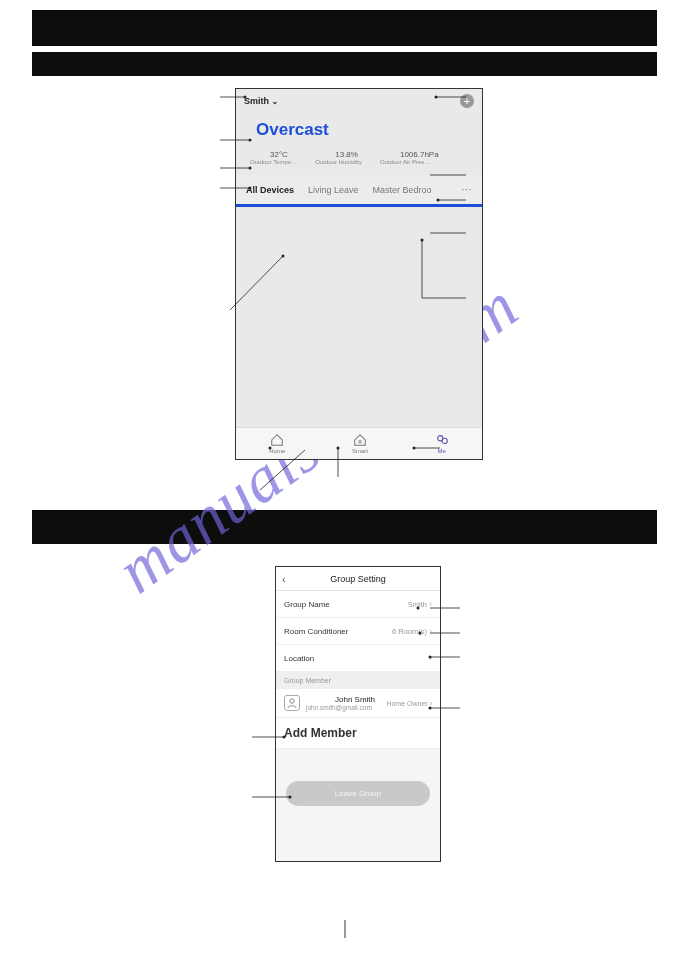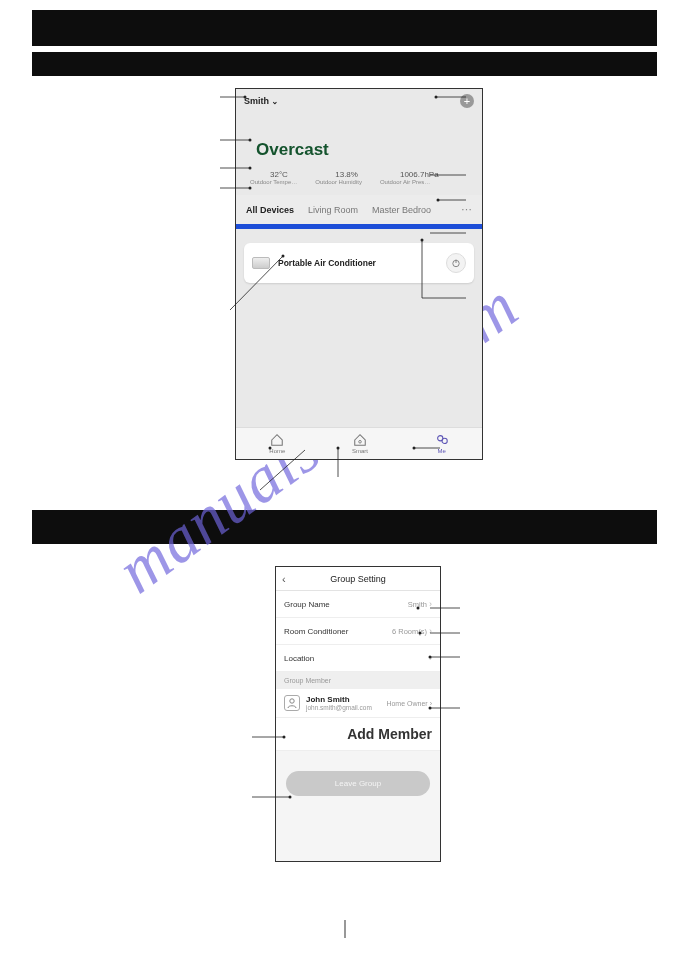--- a/index.html
+++ b/index.html
@@ -51,28 +51,28 @@
   .p1-home-name .chev { font-size: 8px; }
   .p1-plus {
     width: 14px; height: 14px; border-radius: 50%;
     background: #999; color: #fff; font-size: 11px; line-height: 14px;
     text-align: center;
   }
   .p1-weather {
     display: flex; align-items: center; gap: 8px;
     padding: 12px 12px 6px 12px;
   }
-  .p1-weather-text { font-size: 17px; font-weight: bold; color: #14532d; margin-top: 20px; }
+  .p1-weather-text { font-size: 17px; font-weight: bold; color: #1d4ed8; }
   .p1-stats { display: flex; gap: 18px; padding: 4px 14px 10px 14px; }
   .p1-stat .v { font-size: 8px; color: #555; margin-left: 20px; }
   .p1-stat .l { font-size: 6px; color: #888; }
   .p1-tabs {
     display: flex; align-items: center; gap: 14px;
     padding: 8px 10px; font-size: 9px; color: #777;
-    border-bottom: 5px solid #1d4ed8;
+    border-bottom: 3px solid #1d4ed8;
     background: #ececec;
     white-space: nowrap; overflow: hidden;
   }
   .p1-tabs .active { font-weight: bold; color: #222; }
   .p1-tabs .dots { color: #888; font-size: 11px; margin-left: auto; }
   .p1-card {
     margin: 14px 8px; background: #fff; border-radius: 6px;
     padding: 10px 8px; display: flex; align-items: center; gap: 8px;
     box-shadow: 0 1px 2px rgba(0,0,0,0.12);
   }
@@ -120,29 +120,29 @@
   }
   .p2-member {
     display: flex; align-items: center; gap: 6px; padding: 6px 8px;
     background: #fff; border-bottom: 1px solid #eee;
   }
   .p2-member .av {
     width: 16px; height: 16px; border: 1px solid #aaa; border-radius: 3px;
     display: flex; align-items: center; justify-content: center;
     color: #888; font-size: 10px;
   }
-  .p2-member .mn { font-size: 8px; font-weight: bold; color: #222; }
+  .p2-member .mn { font-size: 8px; font-weight: normal; color: #222; margin-left: 29px; }
   .p2-member .me { font-size: 6.5px; color: #999; }
   .p2-member .role { margin-left: auto; font-size: 7px; color: #999; display:flex; align-items:center; gap:2px;}
   .p2-add {
-    padding: 8px 8px; font-size: 14px; font-weight: bold; color: #333;
-    background: #fff; border-bottom: 1px solid #eee; text-align: right;
+    padding: 8px 8px; font-size: 12px; font-weight: bold; color: #333;
+    background: #fff; border-bottom: 1px solid #eee;
   }
   .p2-leave {
-    margin: 20px 10px 0 10px; background: #c9c9c9; color: #f4f4f4;
+    margin: 32px 10px 0 10px; background: #c9c9c9; color: #f4f4f4;
     text-align: center; font-size: 8px; padding: 8px 0; border-radius: 14px;
   }
 
   
   .lines { position: absolute; left:0; top:0; width:689px; height:974px; pointer-events:none; }
   .lines line { stroke: #222; stroke-width: 0.8; }
   .lines circle { fill: #222; }
 
   .footer-mark {
     position: absolute; left: 50%; bottom: 36px; transform: translateX(-50%);
@@ -183,33 +183,23 @@
       <div class="v">13.8%</div>
       <div class="l">Outdoor Humidity</div>
     </div>
     <div class="p1-stat">
       <div class="v">1006.7hPa</div>
       <div class="l">Outdoor Air Pres…</div>
     </div>
   </div>
   <div class="p1-tabs">
     <span class="active">All Devices</span>
-    <span>Living Room</span>
+    <span>Living Leave</span>
     <span>Master Bedroo</span>
     <span class="dots">⋯</span>
-  </div>
-  <div class="p1-card">
-    <div class="dev-icon"></div>
-    <div class="dev-name">Portable Air Conditioner</div>
-    <div class="pwr">
-      <svg viewBox="0 0 10 10" width="10" height="10">
-          <circle cx="5" cy="5.5" r="3.2" fill="none" stroke="#888" stroke-width="1"></circle>
-          <line x1="5" y1="1.5" x2="5" y2="5" stroke="#888" stroke-width="1"></line>
-        </svg>
-    </div>
   </div>
   <div class="p1-nav">
     <div class="ni">
       <svg viewBox="0 0 16 16">
           <path d="M2 8 L8 2 L14 8 L14 14 L2 14 Z" fill="none" stroke="currentColor" stroke-width="1.2"></path>
         </svg>
       <span class="nl">Home</span>
     </div>
     <div class="ni">
       <svg viewBox="0 0 16 16">

